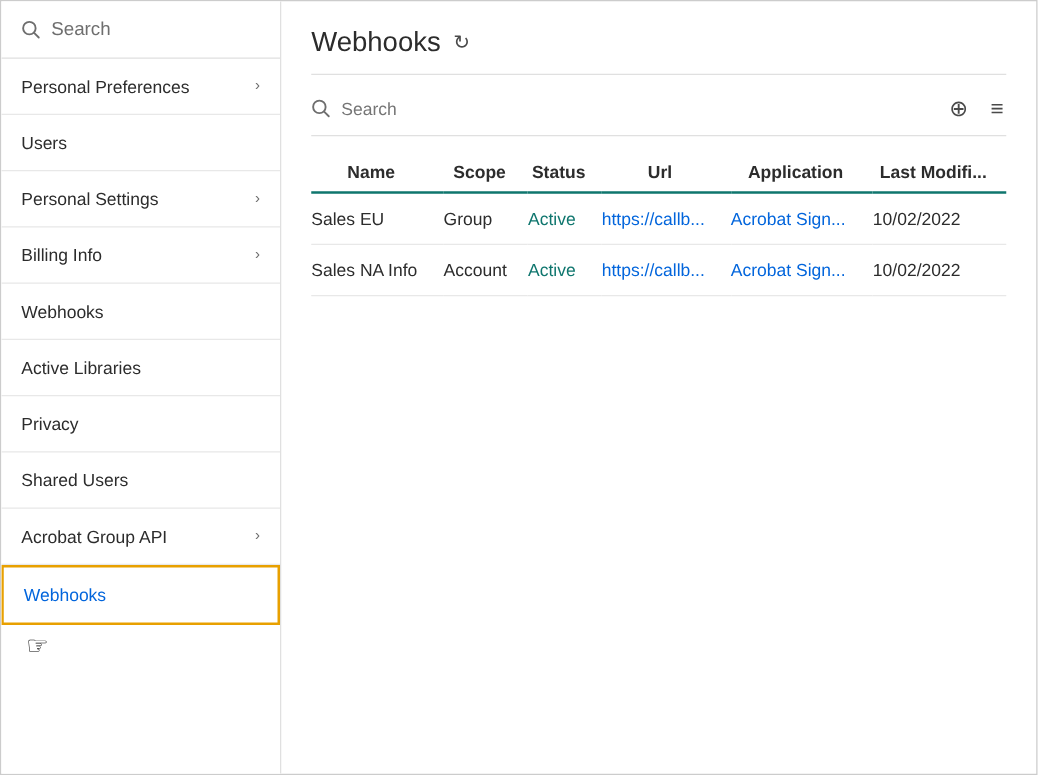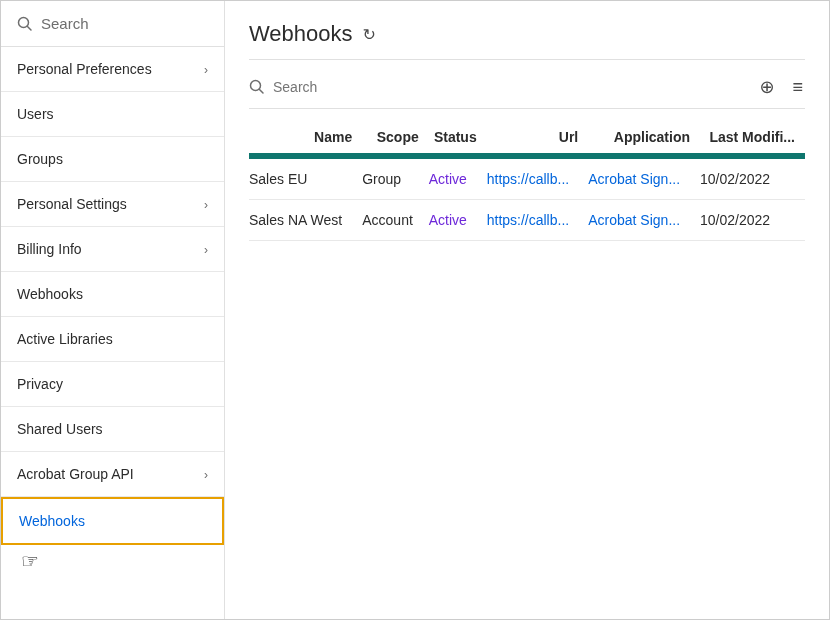--- a/index.html
+++ b/index.html
@@ -39,21 +39,21 @@
       flex-shrink: 0;
     }
 
     .sidebar-search-text {
       color: #6e6e6e;
       font-size: 15px;
     }
 
     .sidebar-item {
       display: flex;
-      align-items: flex-end;
+      align-items: flex-start;
       justify-content: space-between;
       padding: 14px 16px;
       border-bottom: 1px solid #e8e8e8;
       cursor: pointer;
       color: #2c2c2c;
       font-size: 14px;
     }
 
     .sidebar-item.active {
       border: 2px solid #e8a000;
@@ -139,41 +139,41 @@
     }
 
     
     .webhooks-table {
       width: 100%;
       border-collapse: collapse;
       font-size: 14px;
     }
 
     .webhooks-table thead tr th {
-      text-align: right;
+      text-align: center;
       padding: 8px 10px 8px 0;
       font-weight: 600;
       color: #2c2c2c;
-      border-bottom: 6px solid #0f766e;
+      border-bottom: 2px solid #0f766e;
       white-space: nowrap;
     }
 
     .webhooks-table tbody tr td {
       padding: 12px 10px 12px 0;
       border-bottom: 1px solid #e8e8e8;
       color: #2c2c2c;
     }
 
     .webhooks-table tbody tr td.url-cell,
     .webhooks-table tbody tr td.app-cell {
       color: #0265dc;
     }
 
     .webhooks-table tbody tr td.status-cell {
-      color: #6d28d9;
+      color: #0f766e;
     }
   </style>
 </head>
 <body>
 
 <div class="sidebar">
 
   <div class="sidebar-search">
     <svg class="search-icon-svg" width="16" height="16" viewBox="0 0 16 16" fill="none">
       <circle cx="6.5" cy="6.5" r="5" stroke="#6e6e6e" stroke-width="1.5"></circle>
@@ -182,23 +182,20 @@
     <span class="sidebar-search-text">Search</span>
   </div>
 
   <div id="sidebar-items-container">
       <div class="sidebar-item">
         <span>Personal Preferences</span>
         <span class="chevron">›</span>
       </div>
       <div class="sidebar-item">
         <span>Users</span>
-      </div>
-      <div class="sidebar-item">
-        <span>Groups</span>
       </div>
       <div class="sidebar-item">
         <span>Personal Settings</span>
         <span class="chevron">›</span>
       </div>
       <div class="sidebar-item">
         <span>Billing Info</span>
         <span class="chevron">›</span>
       </div>
       <div class="sidebar-item">
@@ -259,21 +256,21 @@
     <tbody id="table-body">
     <tr>
           <td class="">Sales EU</td>
           <td class="">Group</td>
           <td class="status-cell">Active</td>
           <td class="url-cell">https://callb...</td>
           <td class="app-cell">Acrobat Sign...</td>
           <td class="">10/02/2022</td>
         </tr>
         <tr>
-          <td class="">Sales NA West</td>
+          <td class="">Sales NA Info</td>
           <td class="">Account</td>
           <td class="status-cell">Active</td>
           <td class="url-cell">https://callb...</td>
           <td class="app-cell">Acrobat Sign...</td>
           <td class="">10/02/2022</td>
         </tr>
       </tbody>
   </table>
 
 </div>

